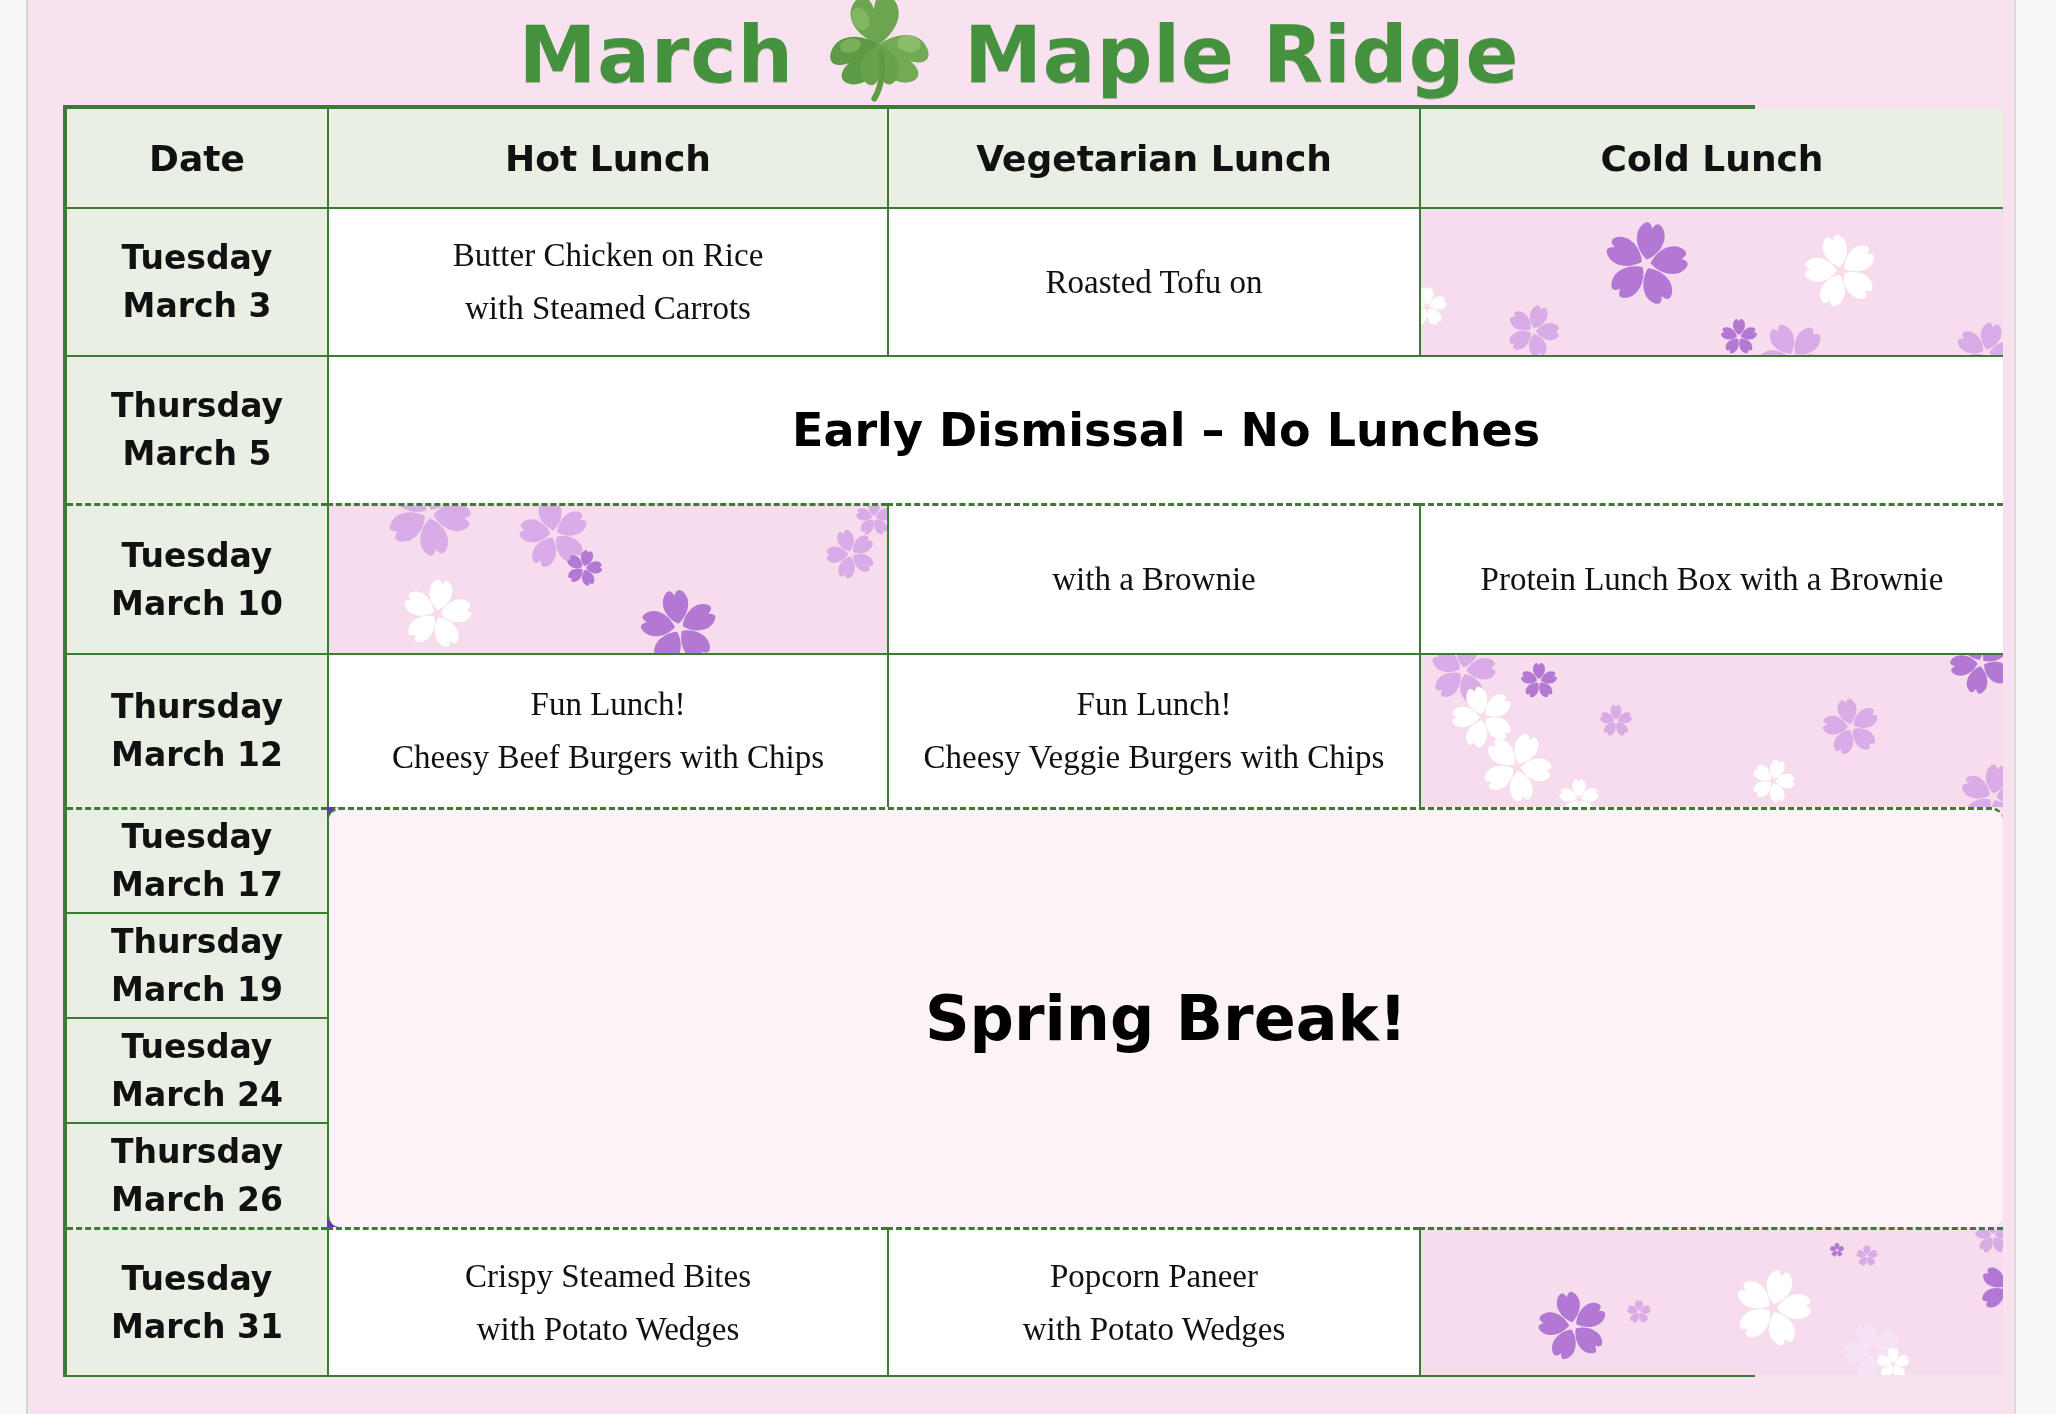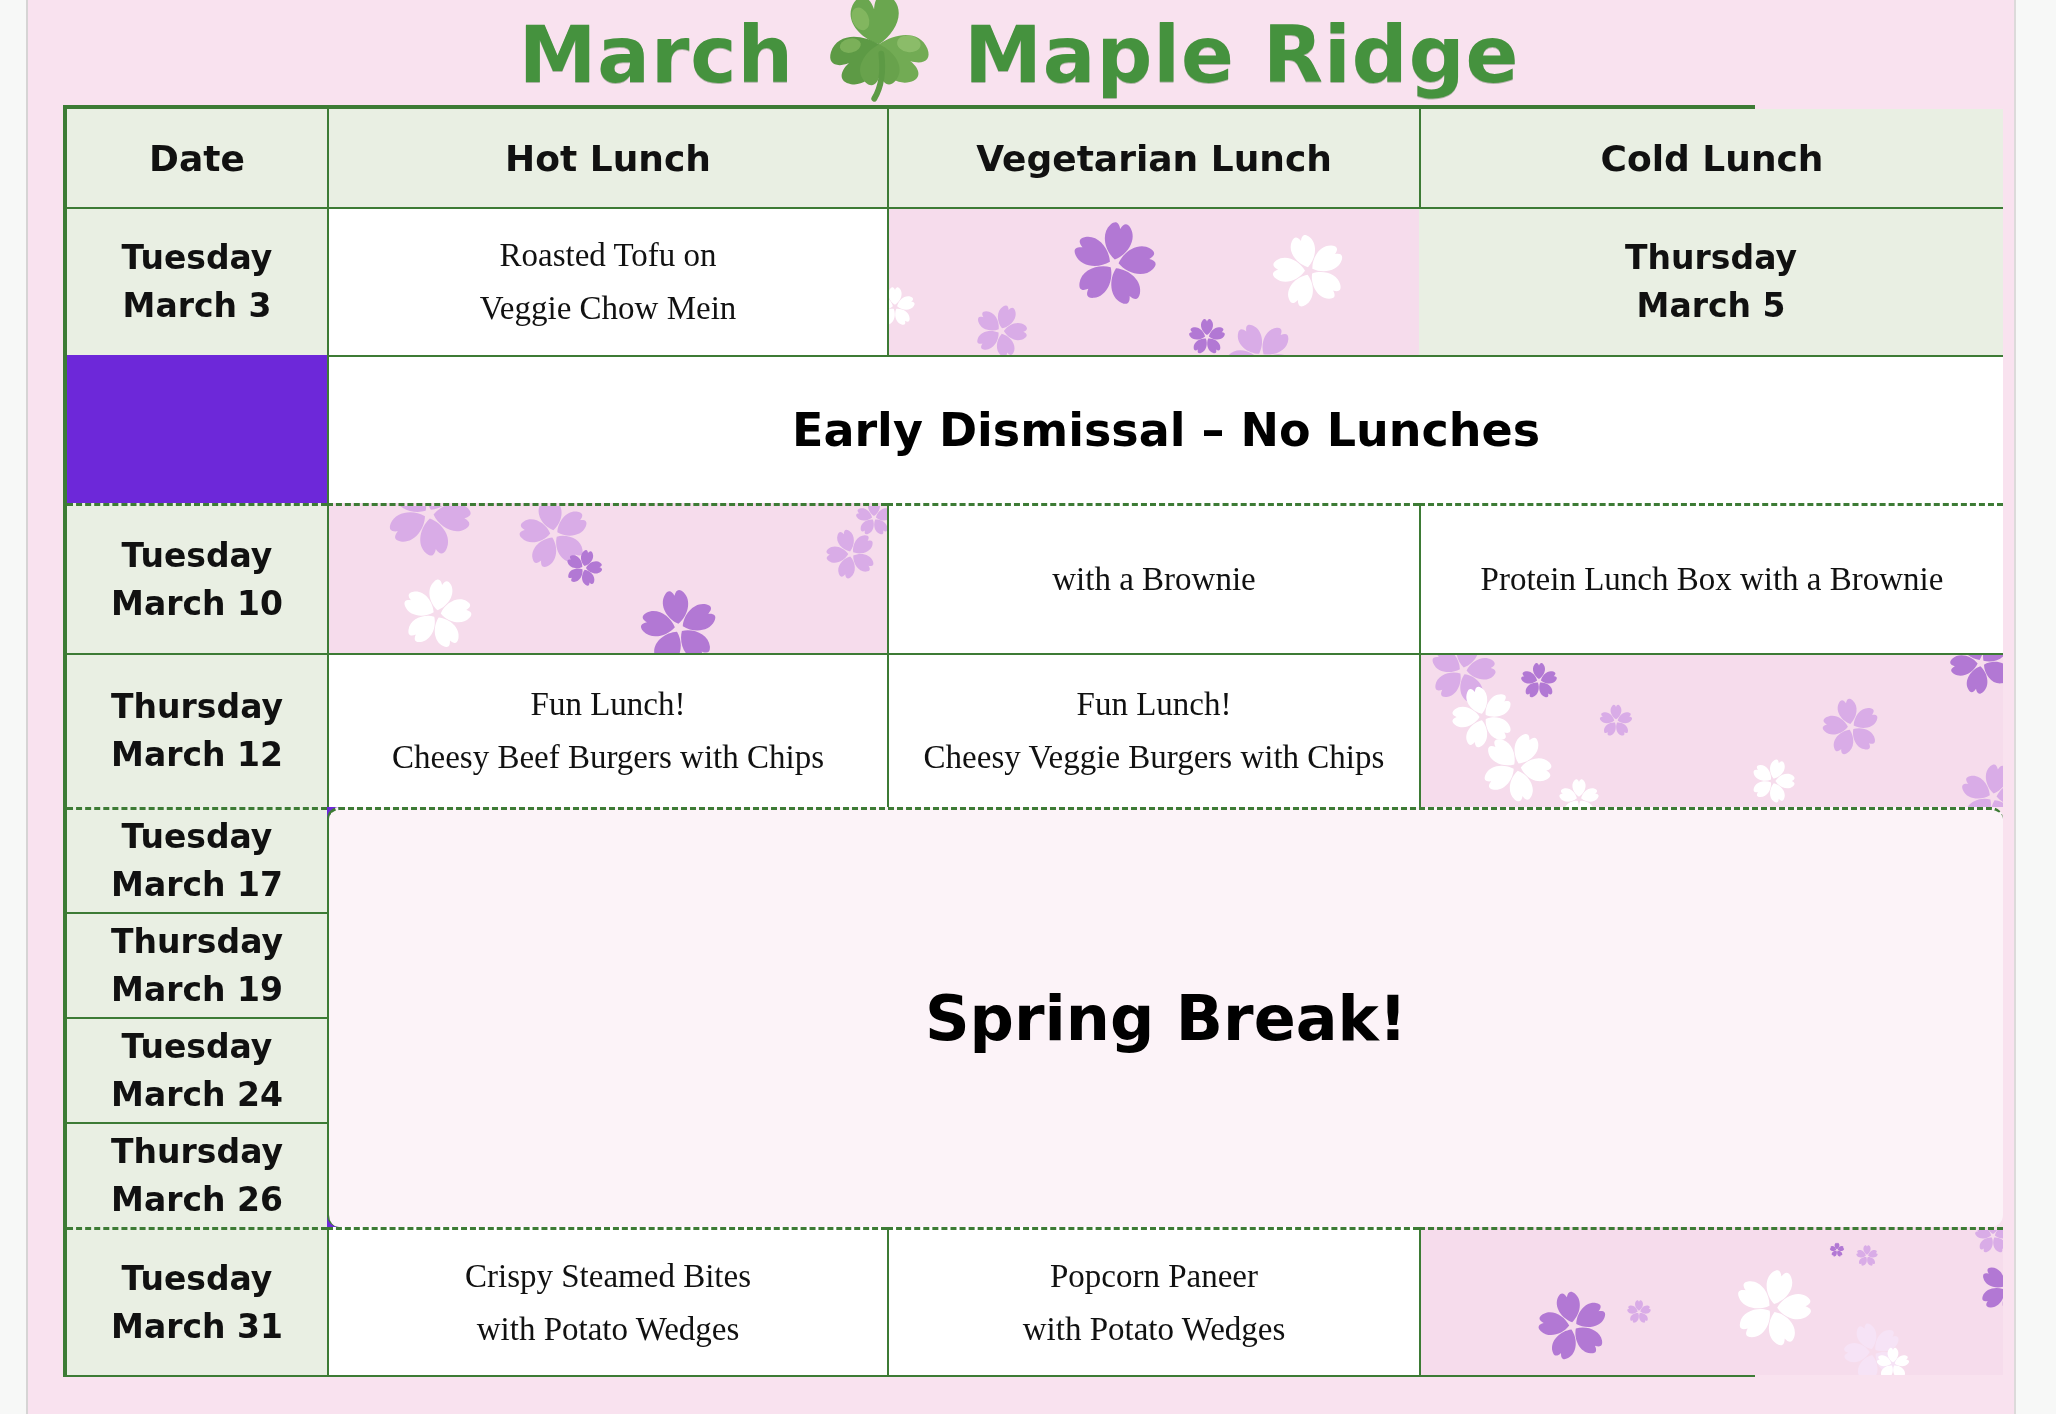--- a/index.html
+++ b/index.html
@@ -133,22 +133,25 @@
     </div>
   <div class="cell th r1">
       <span>Cold Lunch</span>
     </div>
 
   <div class="cell date-cell c1">
     <span>Tuesday</span>
     <span>March 3</span>
   </div>
   <div class="cell menu-cell">
+    <span>Butter Chicken on Rice</span>
+    <span>with Steamed Carrots</span>
+  </div>
+  <div class="cell menu-cell">
     <span>Roasted Tofu on</span>
-    <span>Veggie Chow Mein</span>
   </div>
   <div class="cell flower-cell">
     <svg>
       <use href="#sakura" x="-40" y="-40" width="80" height="80" transform="translate(225,55) rotate(10) scale(1.15)" fill="#b278d4"></use>
       <use href="#sakura" x="-40" y="-40" width="80" height="80" transform="translate(420,62) rotate(-15)" fill="#ffffff"></use>
       <use href="#sakura" x="-40" y="-40" width="80" height="80" transform="translate(112,122) rotate(20) scale(0.72)" fill="#d9ace7"></use>
       <use href="#sakura" x="-40" y="-40" width="80" height="80" transform="translate(318,128) scale(0.5)" fill="#b278d4"></use>
       <use href="#sakura" x="-40" y="-40" width="80" height="80" transform="translate(372,148) rotate(-30) scale(0.95)" fill="#d9ace7"></use>
       <use href="#sakura" x="-40" y="-40" width="80" height="80" transform="translate(6,98) scale(0.55)" fill="#ffffff"></use>
       <use href="#sakura" x="-40" y="-40" width="80" height="80" transform="translate(565,144) rotate(15) scale(0.85)" fill="#d9ace7"></use>

